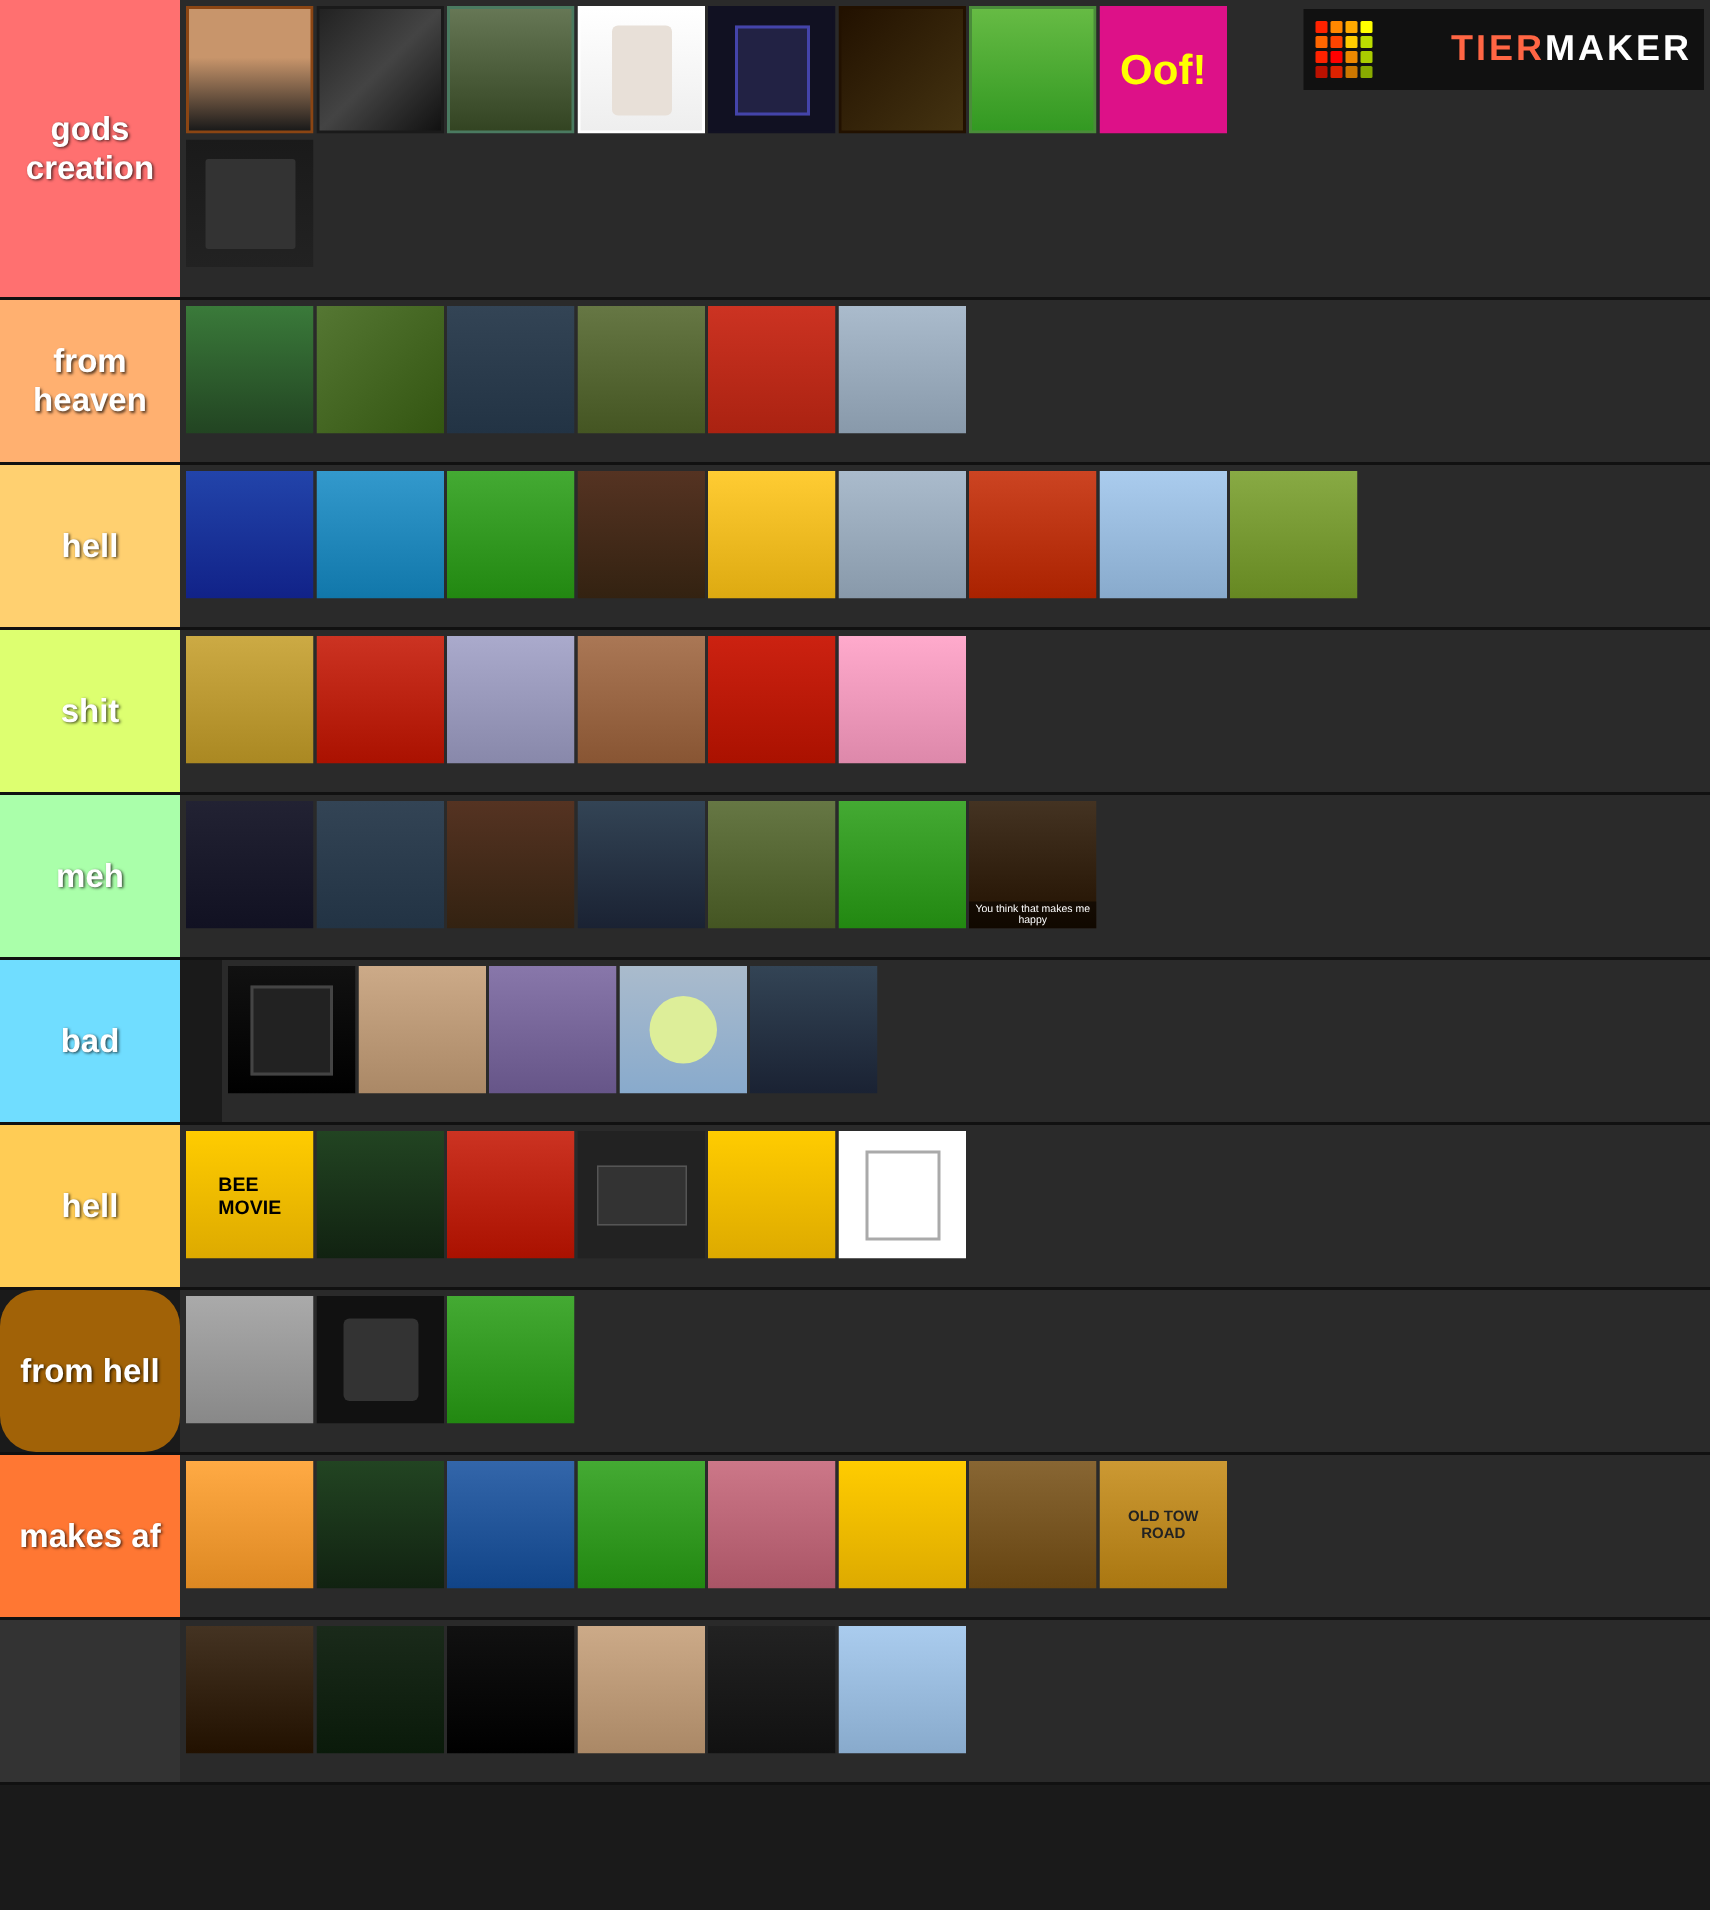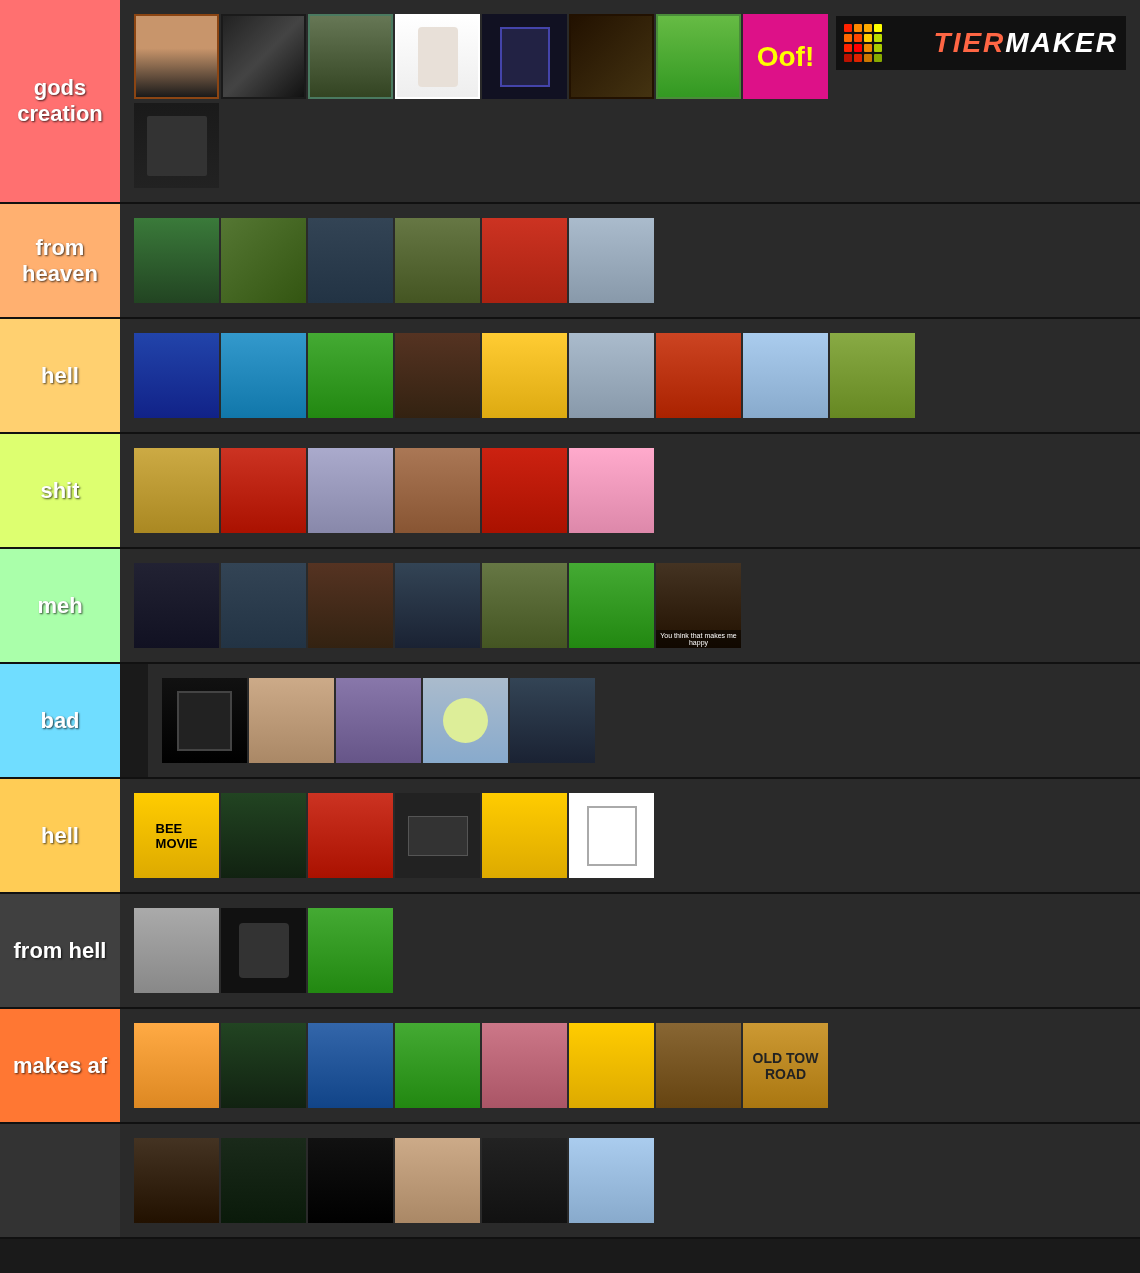--- a/index.html
+++ b/index.html
@@ -34,21 +34,21 @@
       text-shadow: 1px 1px 2px rgba(0,0,0,0.7);
     }
     .tier-items {
       display: flex;
       flex-direction: row;
       flex-wrap: wrap;
       flex: 1;
       background: #2a2a2a;
       align-items: flex-start;
       align-content: flex-start;
-      padding: 14px;
+      padding: 4px;
       gap: 2px;
     }
     .tier-item {
       width: 85px;
       height: 85px;
       overflow: hidden;
       position: relative;
       flex-shrink: 0;
     }
 
@@ -67,42 +67,41 @@
     }
 
     
     .tier-gods-creation { background-color: #ff7070; }
     .tier-from-heaven { background-color: #ffb070; }
     .tier-great { background-color: #ffd070; }
     .tier-good { background-color: #ddff70; }
     .tier-meh { background-color: #aaffaa; }
     .tier-bad { background-color: #70ddff; }
     .tier-shit { background-color: #ffcc55; }
-    .tier-from-hell { background-color: #404040; }
+    .tier-from-hell { background-color: #a16207; border-radius: 24px; }
     .tier-cringe-af { background-color: #ff7733; }
     .tier-bottom { background-color: #333333; }
     .tm-grid {
       display: grid;
       grid-template-columns: repeat(4, 8px);
       grid-template-rows: repeat(4, 8px);
       gap: 2px;
       margin-right: 8px;
     }
     .tm-cell {
       width: 8px;
       height: 8px;
       border-radius: 1px;
     }
     .tm-text {
-      font-size: 28px;
+      font-size: 24px;
       font-weight: 900;
       color: white;
       letter-spacing: 2px;
       text-transform: uppercase;
-      font-style: italic;
       margin-left: 44px;
     }
   </style>
 </head>
 <body>
 
 <div style="width:1140px; background:#1a1a1a;">
 
   <div class="tier-container">
 
@@ -391,21 +390,21 @@
           <div style="width:100%;height:100%;background:linear-gradient(to bottom,#cc7788,#aa5566);"></div>
         </div>
         <div class="tier-item">
           <div style="width:100%;height:100%;background:linear-gradient(to bottom,#ffcc00,#ddaa00);"></div>
         </div>
         <div class="tier-item">
           <div style="width:100%;height:100%;background:linear-gradient(to bottom,#886633,#664411);"></div>
         </div>
         <div class="tier-item">
           <div style="width:100%;height:100%;background:linear-gradient(to bottom,#cc9933,#aa7711); display:flex;align-items:center;justify-content:center;flex-direction:column;">
-            <div style="font-size:14px;font-weight:bold;color:#222;text-align:center;">OLD TOW<br>ROAD</div>
+            <div style="font-size:10px;font-weight:bold;color:#222;text-align:center;">OLD TOW<br>ROAD</div>
           </div>
         </div>
       </div>
     </div>
 
     <div class="tier-row" style="min-height:110px;">
       <div class="tier-label tier-bottom"></div>
       <div class="tier-items">
         <div class="tier-item">
           <div style="width:100%;height:100%;background:linear-gradient(to bottom,#443322,#221100);"></div>

